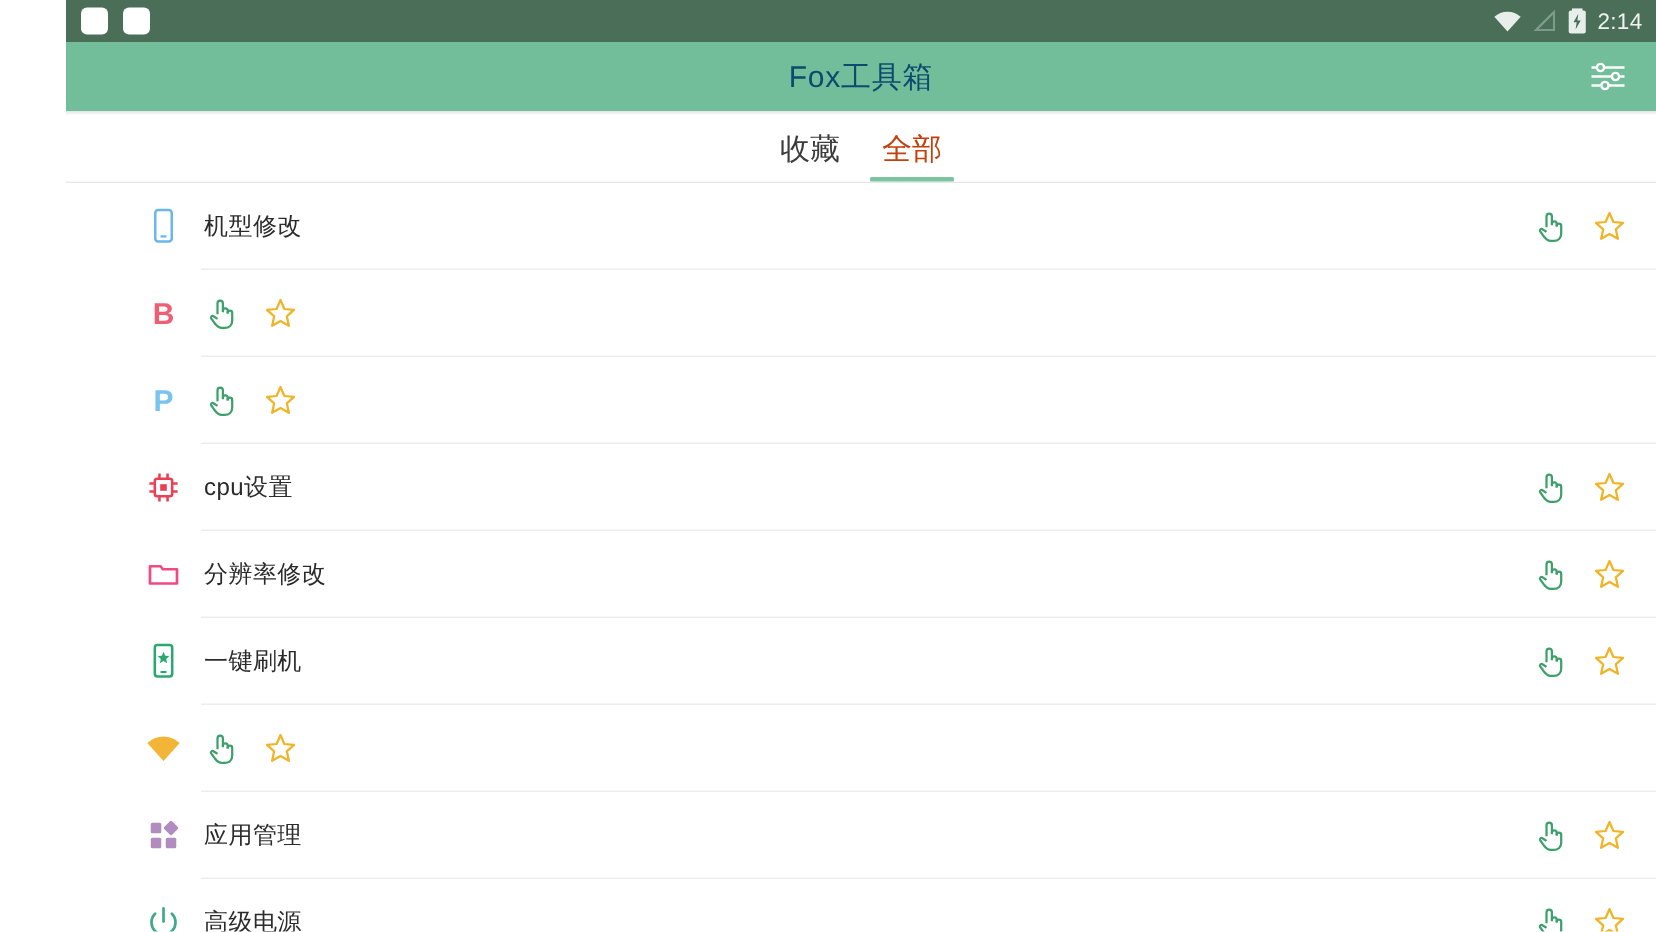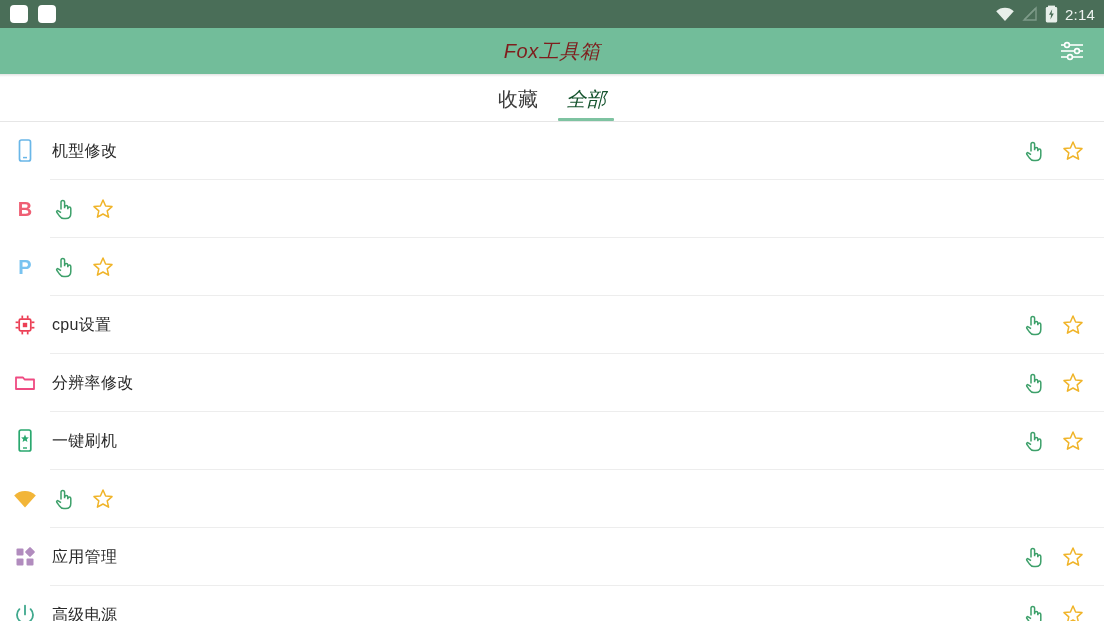--- a/index.html
+++ b/index.html
@@ -2,21 +2,21 @@
 <html><head>
 <meta charset="utf-8">
 <style>
   * { box-sizing: border-box; margin: 0; padding: 0; }
   html, body {
     width: 1104px; height: 621px;
     background: #ffffff;
     font-family: "Liberation Sans", "DejaVu Sans", sans-serif;
     overflow: hidden;
   }
-  #app { width: 1104px; height: 621px; position: relative; background:#fff; }
+  #app { width: 1104px; height: 621px; position: relative; background:#fff;padding-left:44px; }
 
   
   .statusbar {
     height: 28px; background: #4A6E58;
     display: flex; align-items: center;
     padding: 0 9px 0 10px;
     position: relative;
   }
   .sb-left { display: flex; align-items: center; gap: 10px; }
   .notif-sq {
@@ -32,23 +32,22 @@
   }
   .ic-wifi, .ic-signal, .ic-batt { display: block; }
 
   
   .toolbar {
     height: 46px; background: #72BD9A;
     display: flex; align-items: center; justify-content: center;
     position: relative;
   }
   .toolbar-title {
-    color: #7f1d1d; font-size: 20px; letter-spacing: .5px;
+    color: #0c4a6e; font-size: 20px; letter-spacing: .5px;
     font-family: "Liberation Sans", sans-serif;
-    font-style: italic;
   }
   .toolbar-action {
     position: absolute; right: 8px; top: 0; height: 46px;
     width: 48px; display: flex; align-items: center; justify-content: center;
     cursor: pointer;
   }
   .toolbar-shadow {
     height: 3px;
     background: linear-gradient(to bottom, rgba(0,0,0,.11), rgba(0,0,0,0));
   }
@@ -59,34 +58,34 @@
     display: flex; align-items: stretch; justify-content: center;
     gap: 0px;
     position: relative;
   }
   .tab {
     min-width: 52px;
     display: flex; align-items: center; justify-content: center;
     font-size: 20px; color: #3c3c3c; cursor: pointer;
     padding: 0 14px; position: relative;
   }
-  .tab.active { color: #14532d; font-style: italic; }
+  .tab.active { color: #c2410c; }
   .tab.active .tab-underline {
     position: absolute; left: 6px; right: 6px; bottom: 0;
     height: 3px; background: #7ec3a1; border-radius: 1px;
   }
   .tabs-divider {
     height: 1px; background: #e6e6e6; width: 100%;
   }
 
   
   .list { background: #ffffff; }
   .row {
     height: 58px; display: flex; align-items: center;
-    position: relative; cursor: pointer; background: #fff;
+    position: relative; cursor: pointer; background: #fff; margin-left: 40px;
   }
   .row-icon {
     width: 50px; min-width: 50px; display: flex;
     align-items: center; justify-content: center;
   }
   .row-label {
     flex: 1; font-size: 16px; color: #2b2b2b;
     padding-left: 2px; letter-spacing: .3px;
   }
   .row-actions { display: flex; align-items: center; gap: 14px; padding-right: 18px; }

